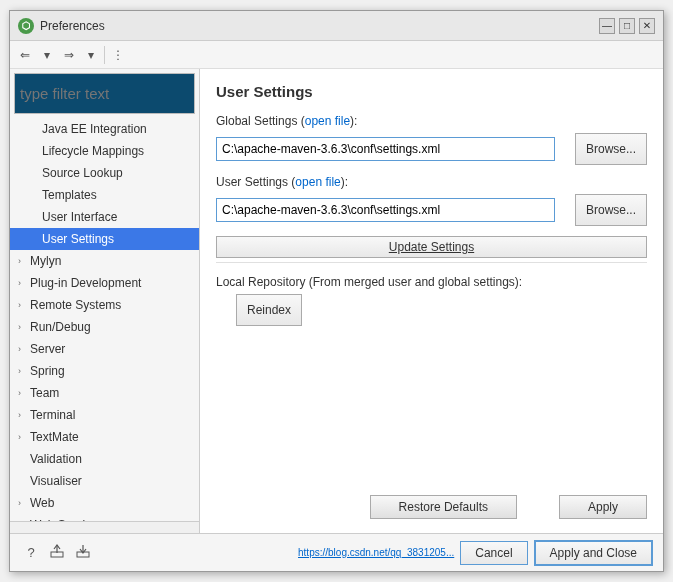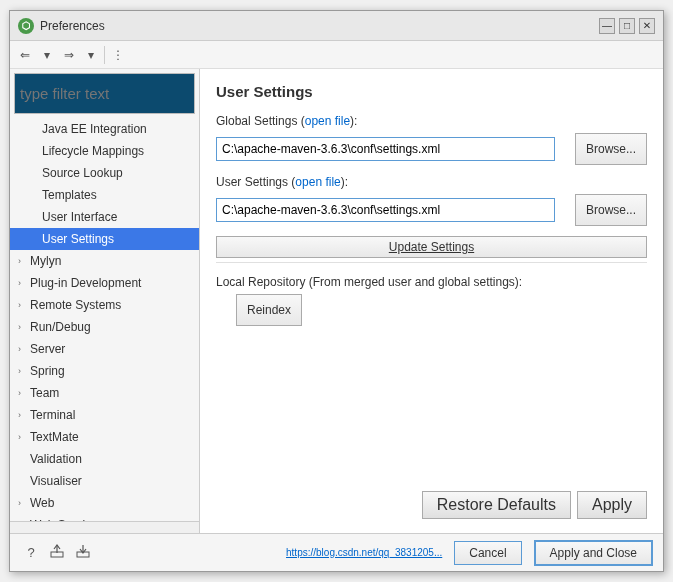--- a/index.html
+++ b/index.html
@@ -231,27 +231,28 @@
     }
 
     .bottom-buttons {
       margin-top: auto;
       display: flex;
       justify-content: flex-end;
       gap: 6px;
       padding-top: 8px;
     }
     .action-btn {
-      padding: 4px 14px;
+      padding: 4px 28px;
       border: 1px solid #aaa;
       background: linear-gradient(to bottom, #f8f8f8, #e0e0e0);
-      font-size: 16px;
+      font-size: 12px;
       cursor: pointer;
       color: #333;
       min-width: 60px;
+      margin-left: 36px;
     }
 
     
     .footer-bar {
       height: 38px;
       background: #f5f5f5;
       border-top: 1px solid #ccc;
       display: flex;
       align-items: center;
       padding: 0 10px;
@@ -269,21 +270,21 @@
       background: transparent;
       cursor: pointer;
       display: flex;
       align-items: center;
       justify-content: center;
       font-size: 13px;
       color: #555;
     }
     .footer-right {
       display: flex;
-      gap: 12px;
+      gap: 6px;
       align-items: center;
     }
     .footer-btn {
       padding: 4px 14px;
       border: 1px solid #5b9bd5;
       background: linear-gradient(to bottom, #f8f8f8, #e8e8e8);
       font-size: 12px;
       cursor: pointer;
       color: #333;
     }

